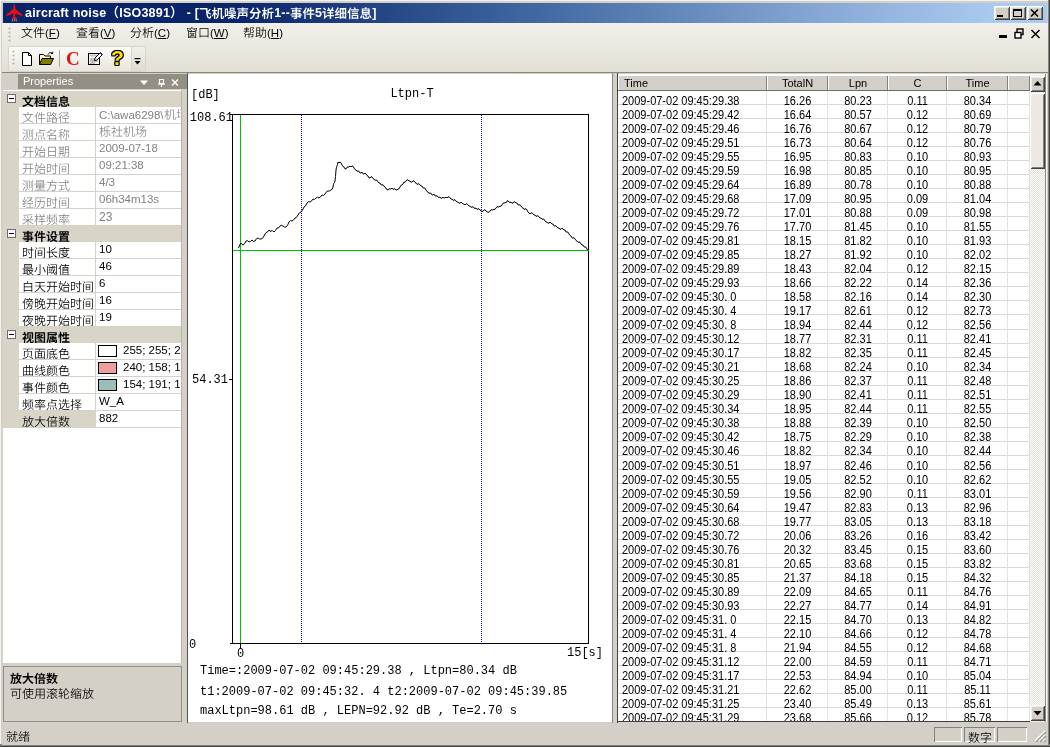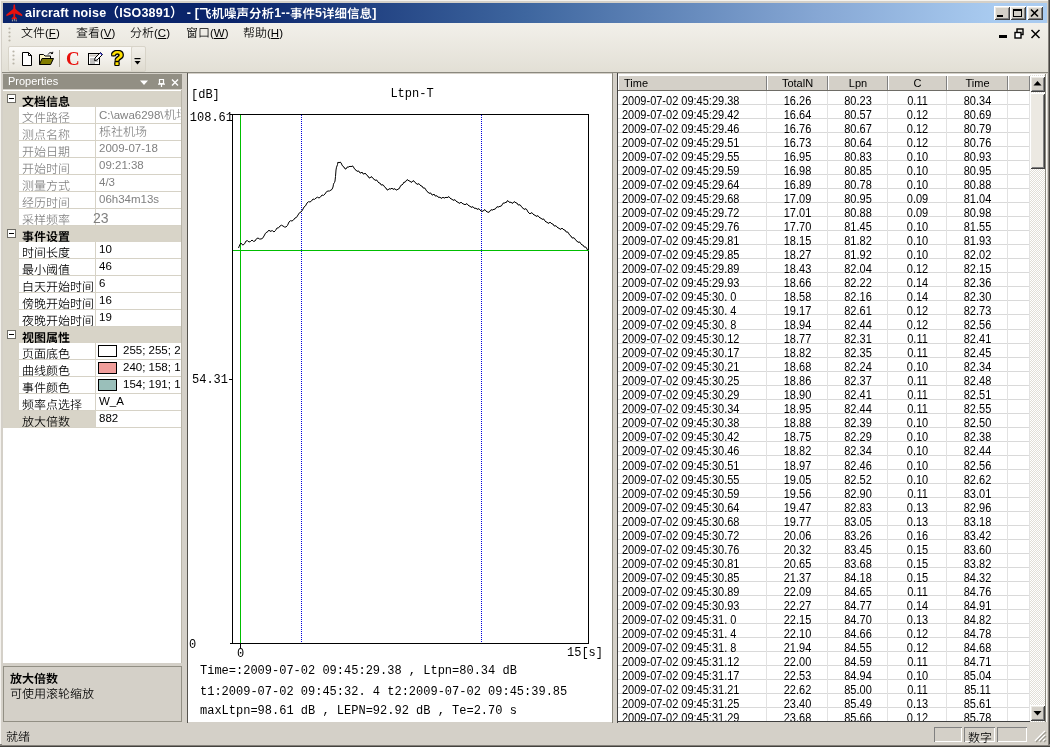--- a/index.html
+++ b/index.html
@@ -134,21 +134,21 @@
 <path d="M8 7 L13.5 1.5 L15.5 3.5 L10 9 L7.6 9.6 Z" fill="#fff" stroke="#000"></path>
 <path d="M13.5 1.5 L15.5 3.5 L14.8 4.2 L12.8 2.2 Z" fill="#2020C8"></path>
   </svg>
 <div class="ab" style="left:111px;top:46px;color:#FFE000;font-weight:bold;font-size:21px;text-shadow:-1px 0 #000,1px 0 #000,0 -1px #000,0 1px #000,-1px -1px #000,1px 1px #000,1px -1px #000,-1px 1px #000">?</div>
 <svg class="ab" style="left:134px;top:58px" width="8" height="8">
     <rect x="0.5" y="0" width="6" height="1.2" fill="#000"></rect>
     <path d="M0.5 3 L6.5 3 L3.5 6.5 Z" fill="#000"></path>
   </svg>
 <div class="ab" style="left:2px;top:72px;width:1046px;height:1px;background:#8A887E"></div>
 <div class="ab" style="left:3px;top:73px;width:179px;height:650px;background:#D4D0C8"></div>
-<div class="ab" style="left:3px;top:74px;width:179px;height:15px;background:#928F84;color:#fff;font-size:11px;line-height:15px;padding-left:5px;box-sizing:border-box">Properties</div>
+<div class="ab" style="left:18px;top:74px;width:179px;height:15px;background:#928F84;color:#fff;font-size:11px;line-height:15px;padding-left:5px;box-sizing:border-box">Properties</div>
 <svg class="ab" style="left:139px;top:78px" width="42" height="9">
     <path d="M1 2.5 L9 2.5 L5 7 Z" fill="#fff"></path>
     <path d="M20.5 1.5 L24.5 1.5 L24.5 5.5 L20.5 5.5 Z M19 6.2 L26 6.2 M22.5 6.5 L22.5 9" stroke="#fff" stroke-width="1.2" fill="none"></path>
     <path d="M33 1.5 L39 7.5 M39 1.5 L33 7.5" stroke="#fff" stroke-width="1.4"></path>
   </svg>
 <div class="ab" style="left:3px;top:90px;width:178px;height:573px;background:#fff"></div>
 <div class="ab" style="left:181px;top:90px;width:1px;height:573px;background:#B9B5A9"></div>
 <div class="ab" style="left:3px;top:91px;width:178px;height:16px;background:#D8D4C8"></div>
 <div class="ab" style="left:7px;top:94px;width:9px;height:9px;background:#fff;border:1px solid #6F6D66;box-sizing:border-box"></div>
 <div class="ab" style="left:9px;top:97.5px;width:5px;height:1px;background:#000"></div>
@@ -248,21 +248,21 @@
 <div class="ab" style="left:19px;top:225px;width:162px;height:1px;background:#D6D2C6"></div>
 <div class="ab" style="left:95px;top:209px;width:1px;height:17px;background:#D6D2C6"></div>
 <div class="ab" style="left:22px;top:210px;white-space:nowrap"><svg class="ck" width="48" height="14">
       <g fill="#808080" transform="translate(0,11) scale(0.012000,-0.012000)">
         <use href="#r91c7" x="0"></use>
         <use href="#r6837" x="1000"></use>
         <use href="#r9891" x="2000"></use>
         <use href="#r7387" x="3000"></use>
       </g>
     </svg></div>
-<div class="ab" style="left:93px;top:210px;width:82px;height:16px;overflow:hidden;white-space:nowrap;font-size:14px;color:#808080"><span>23</span></div>
+<div class="ab" style="left:99px;top:210px;width:82px;height:16px;overflow:hidden;white-space:nowrap;font-size:12px;color:#808080"><span>23</span></div>
 <div class="ab" style="left:3px;top:226px;width:178px;height:16px;background:#D8D4C8"></div>
 <div class="ab" style="left:7px;top:229px;width:9px;height:9px;background:#fff;border:1px solid #6F6D66;box-sizing:border-box"></div>
 <div class="ab" style="left:9px;top:232.5px;width:5px;height:1px;background:#000"></div>
 <div class="ab" style="left:22px;top:227px"><svg class="ck" width="48" height="14">
       <g fill="#000" transform="translate(0,11) scale(0.012000,-0.012000)">
         <use href="#b4e8b" x="0"></use>
         <use href="#b4ef6" x="1000"></use>
         <use href="#b8bbe" x="2000"></use>
         <use href="#b7f6e" x="3000"></use>
       </g>

